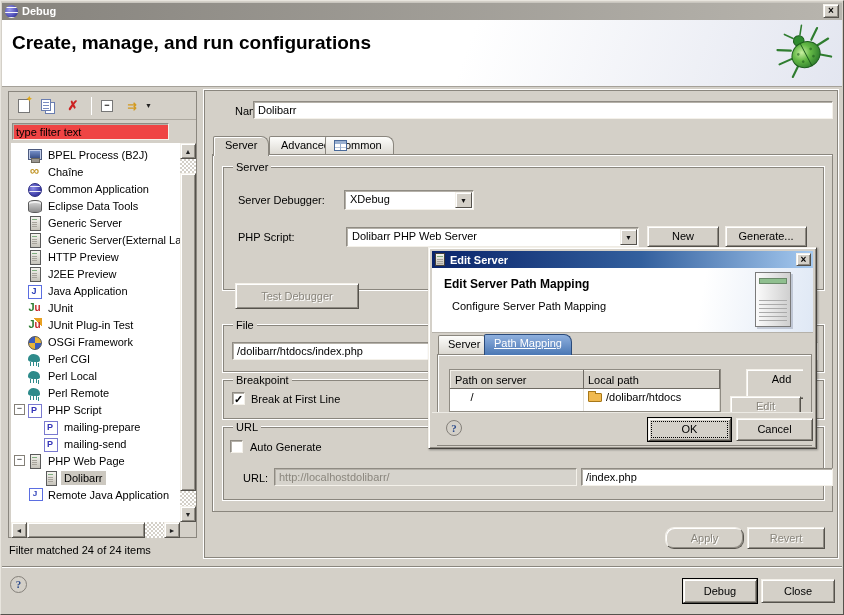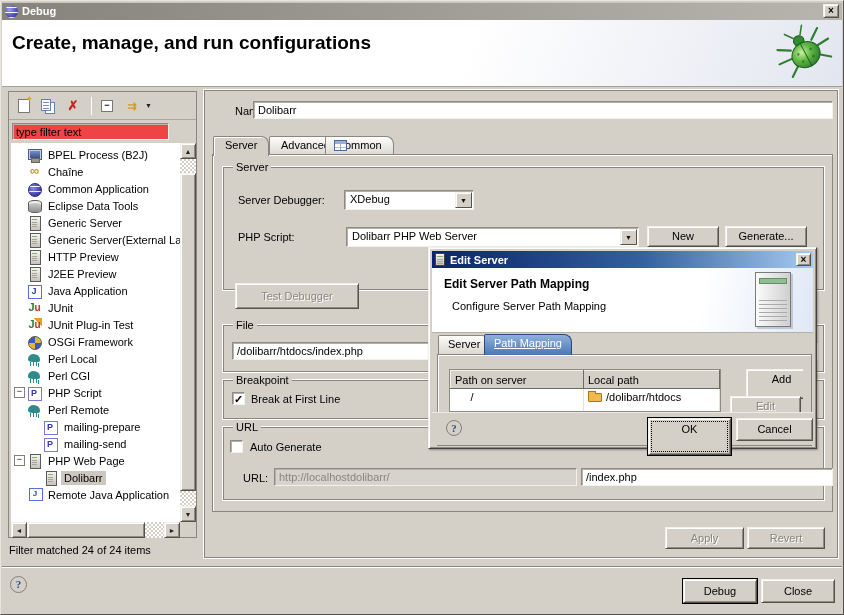--- a/index.html
+++ b/index.html
@@ -289,36 +289,36 @@
           <span class="tlabel">JUnit Plug-in Test</span>
         </div>
         <div class="titem">
           <span class="exp"></span>
           <span class="ticon t-osgi"></span>
           <span class="tlabel">OSGi Framework</span>
         </div>
         <div class="titem">
           <span class="exp"></span>
           <span class="ticon t-perl"></span>
+          <span class="tlabel">Perl CGI</span>
+        </div>
+        <div class="titem">
+          <span class="exp"></span>
+          <span class="ticon t-perl"></span>
           <span class="tlabel">Perl Local</span>
         </div>
         <div class="titem">
           <span class="exp"></span>
           <span class="ticon t-perl"></span>
-          <span class="tlabel">Perl CGI</span>
+          <span class="tlabel">Perl Remote</span>
         </div>
         <div class="titem">
           <span class="exp box"></span>
           <span class="ticon t-php"></span>
           <span class="tlabel">PHP Script</span>
-        </div>
-        <div class="titem">
-          <span class="exp"></span>
-          <span class="ticon t-perl"></span>
-          <span class="tlabel">Perl Remote</span>
         </div>
         <div class="titem child">
           <span class="exp"></span>
           <span class="ticon t-php"></span>
           <span class="tlabel">mailing-prepare</span>
         </div>
         <div class="titem child">
           <span class="exp"></span>
           <span class="ticon t-php"></span>
           <span class="tlabel">mailing-send</span>
@@ -403,21 +403,21 @@
       <div class="grp" style="left:10px;top:272px;width:601px;height:73px;">
         <span class="legend">URL</span>
         <span class="cb" style="left:6px;top:12px;"></span>
         <span class="lbl" style="left:26px;top:13px;">Auto Generate</span>
         <span class="lbl" style="left:19px;top:44px;">URL:</span>
         <input class="field dis" style="left: 50px; top: 40px; width: 303px; height: 18px;" disabled="" value="http://localhostdolibarr/">
         <input class="field" style="left: 357px; top: 40px; width: 252px; height: 18px;" value="/index.php">
       </div>
     </div>
 
-    <div class="btn disabled" style="left:460px;top:436px;width:79px;height:22px;line-height:20px;">Apply</div>
+    <div class="btn disabled" style="left:460px;top:436px;width:79px;height:22px;line-height:20px;border-radius:9px;">Apply</div>
     <div class="btn disabled" style="left:542px;top:436px;width:78px;height:22px;line-height:20px;">Revert</div>
   </div>
 
   <div class="dialog">
     <div class="dtitle">
       <span class="srv-ic"></span>
       <span class="ttl">Edit Server</span>
     </div>
     <div class="btn xbtn" style="right:5px;top:5px;width:15px;height:13px;line-height:11px;">×</div>
 
@@ -456,21 +456,21 @@
       </table>
     </div>
 
     <div class="addedit">
       <div class="btn" style="left:16px;top:0;width:71px;height:30px;line-height:19px;">Add</div>
       <div class="btn disabled" style="left:0;top:27px;width:71px;height:21px;line-height:19px;">Edit</div>
     </div>
 
     <div class="dfoot">
       <span class="help-circ" style="left:14px;top:8px;width:16px;height:16px;line-height:14px;">?</span>
-      <div class="btn default focused" style="left:216px;top:6px;width:83px;height:37px;line-height:21px;">OK</div>
+      <div class="btn default focused" style="left:216px;top:6px;width:83px;height:23px;line-height:21px;">OK</div>
       <div class="btn" style="left:304px;top:6px;width:77px;height:23px;line-height:21px;">Cancel</div>
     </div>
   </div>
 
   <div class="footer-sep"></div>
   <span class="help-circ" style="left:9px;top:575px;">?</span>
   <div class="btn default" style="left:682px;top:578px;width:74px;height:24px;line-height:22px;">Debug</div>
   <div class="btn" style="left:760px;top:578px;width:74px;height:24px;line-height:22px;">Close</div>
 </div>
 

